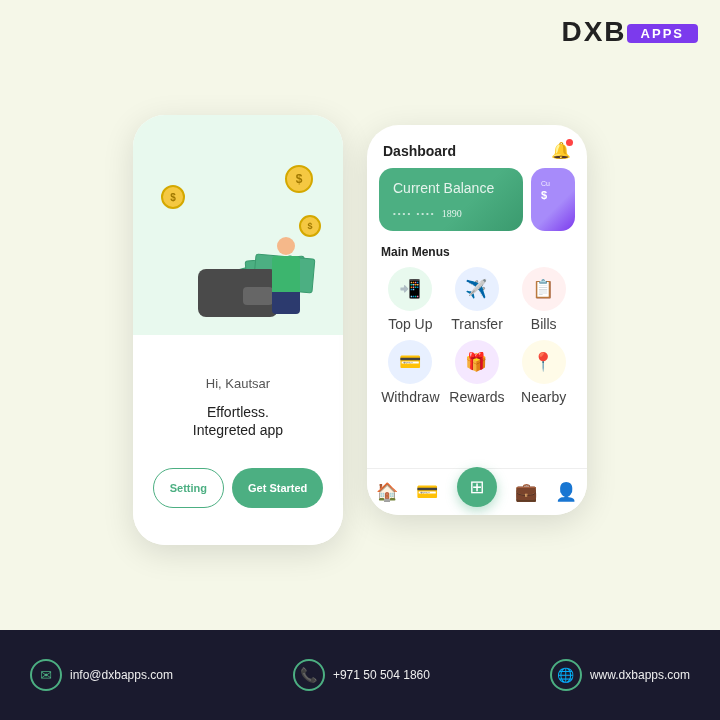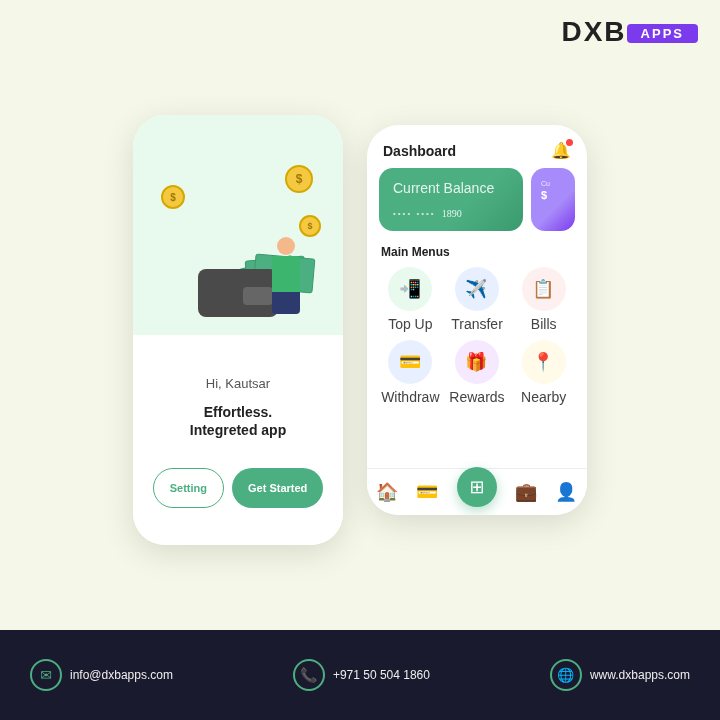--- a/index.html
+++ b/index.html
@@ -137,21 +137,21 @@
     .phone-left-bottom {
       flex: 1;
       display: flex;
       flex-direction: column;
       align-items: center;
       justify-content: center;
       padding: 16px 18px 12px;
       background: #fff;
     }
     .greeting { font-size: 13px; color: #555; margin-bottom: 12px; }
-    .tagline { font-size: 14px; font-weight: 700; color: #222; text-align: center; line-height: 1.3; margin-bottom: 29px; }
+    .tagline { font-size: 14px; font-weight: 400; color: #222; text-align: center; line-height: 1.3; margin-bottom: 29px; }
     .btn-row { display: flex; gap: 8px; }
     .btn-setting {
       padding: 7px 16px;
       border: 1.5px solid #4caf82;
       background: #fff;
       color: #4caf82;
       border-radius: 20px;
       font-size: 11px;
       font-weight: 600;
       cursor: pointer;

